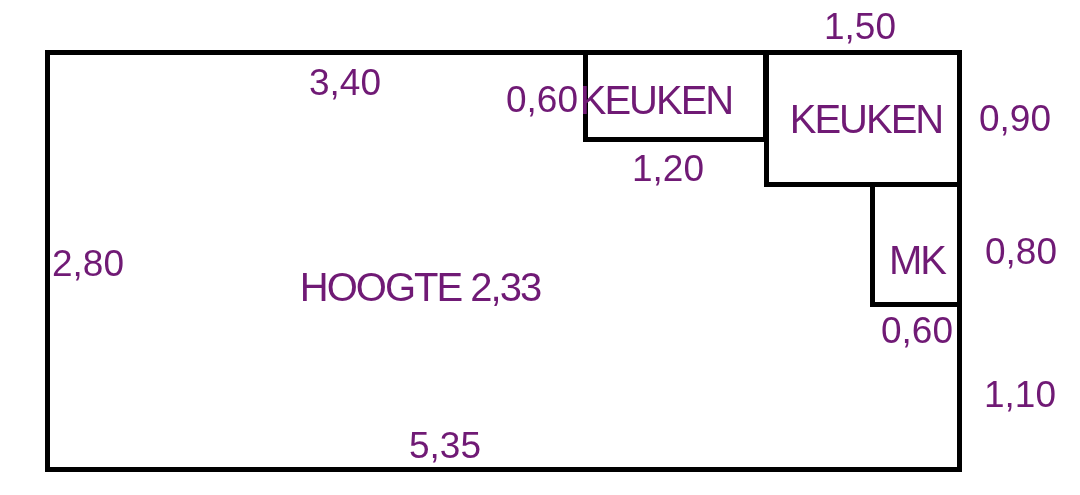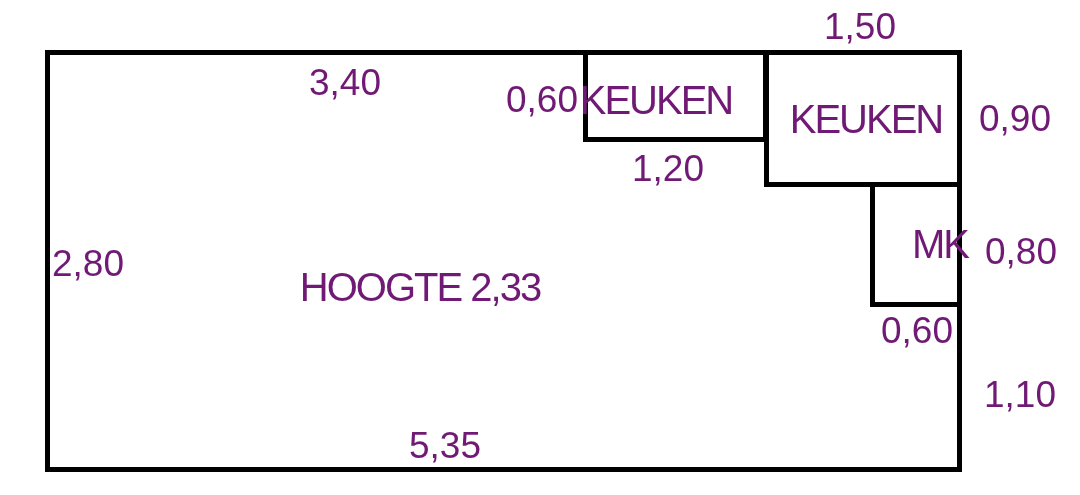--- a/index.html
+++ b/index.html
@@ -35,21 +35,21 @@
 
 <div class="canvas">
 
   <div class="box" style="left:45px; top:50px; width:917px; height:422px;"></div>
   <div class="box" style="left:583px; top:50px; width:185px; height:92px;"></div>
   <div class="box" style="left:764px; top:50px; width:198px; height:137px;"></div>
   <div class="box" style="left:870px; top:182px; width:92px; height:125px;"></div>
 
   <div class="lbl room" style="left:656px; top:100px;">KEUKEN</div>
   <div class="lbl room" style="left:866px; top:119px;">KEUKEN</div>
-  <div class="lbl room" style="left:917px; top:244px;margin-left:23px;">MK</div>
+  <div class="lbl room" style="left:917px; top:260px;">MK</div>
 
   <div class="lbl room" style="left:420px; top:287px;">HOOGTE 2,33</div>
 
   <div class="lbl dim" style="left:860px; top:26px;">1,50</div>
   <div class="lbl dim" style="left:313px; top:82px;margin-left:32px;">3,40</div>
   <div class="lbl dim" style="left:542px; top:99px;">0,60</div>
   <div class="lbl dim" style="left:1015px; top:118px;">0,90</div>
   <div class="lbl dim" style="left:668px; top:168px;">1,20</div>
   <div class="lbl dim" style="left:88px; top:263px;">2,80</div>
   <div class="lbl dim" style="left:1021px; top:251px;">0,80</div>

